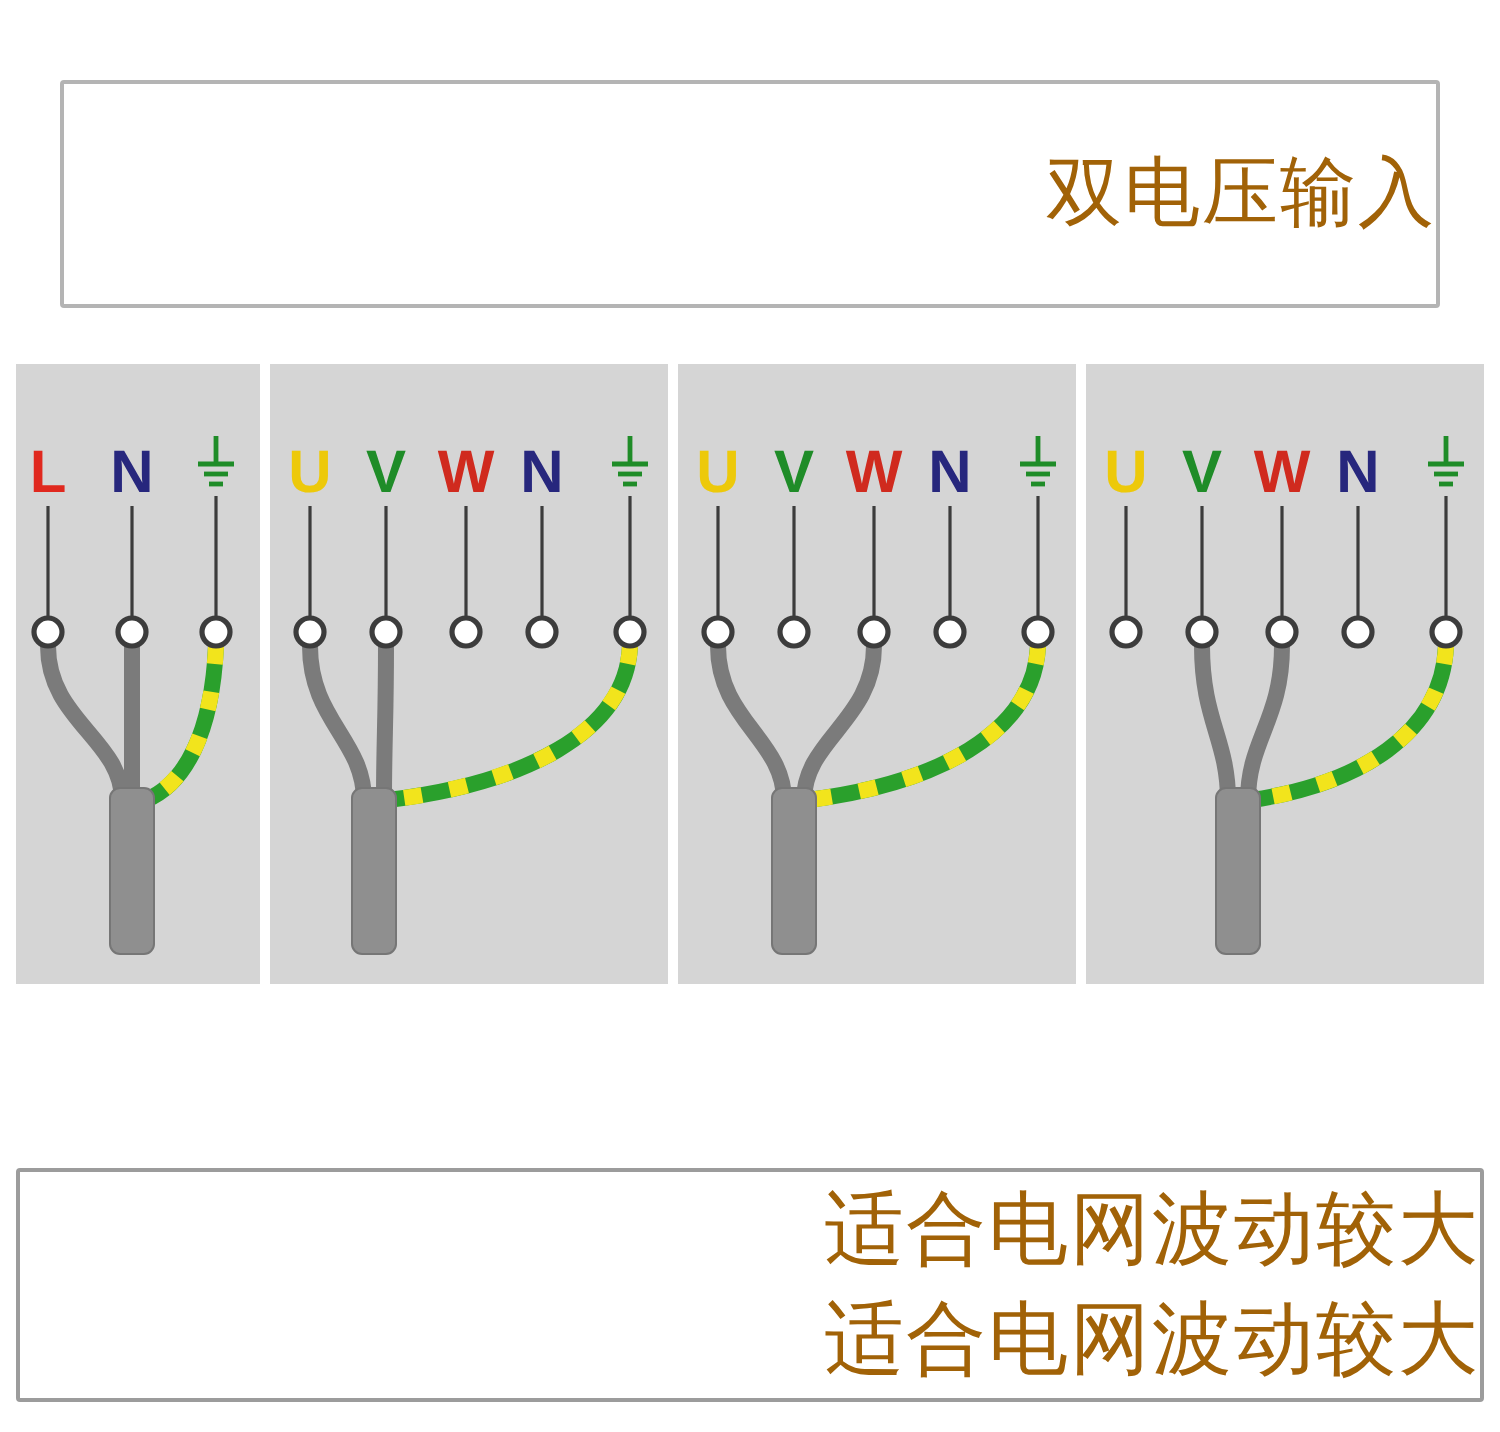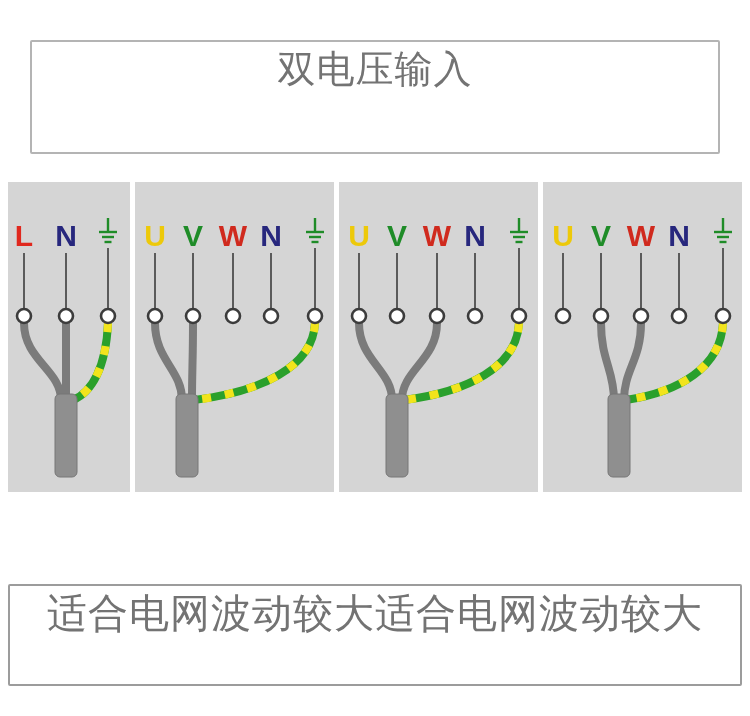--- a/index.html
+++ b/index.html
@@ -1,20 +1,20 @@
 <!DOCTYPE html>
 <html><head>
 <meta charset="utf-8">
 <style>
   *{box-sizing:border-box}
   html,body{margin:0;padding:0}
   body{width:750px;height:716px;background:#ffffff;font-family:"Liberation Sans",sans-serif;overflow:hidden}
-  .banner{background:#ffffff;border:2px solid #b4b4b4;border-radius:2px;display:flex;flex-direction:row;justify-content:center;align-items:flex-start;text-align:center;color:#737373}
+  .banner{background:#ffffff;border:2px solid #b4b4b4;border-radius:2px;display:flex;flex-direction:column;justify-content:center;align-items:flex-end;text-align:center;color:#a16207}
   .top-banner{margin:40px 30px 0;height:114px;font-size:38px}
-  .bottom-banner{margin:92px 8px 0;height:102px;font-size:40px;border-color:#9c9c9c}
+  .bottom-banner{margin:92px 8px 0;height:117px;font-size:40px;border-color:#9c9c9c}
   .banner .line{line-height:55px;letter-spacing:1px}
   .panels{margin:28px 8px 0;display:flex;justify-content:space-between;height:310px}
   .panel{background:#d5d5d5;height:310px}
   .panel svg{display:block}
 </style>
 </head>
 <body>
 
 <div class="banner top-banner">
   <div class="line">双电压输入</div>

